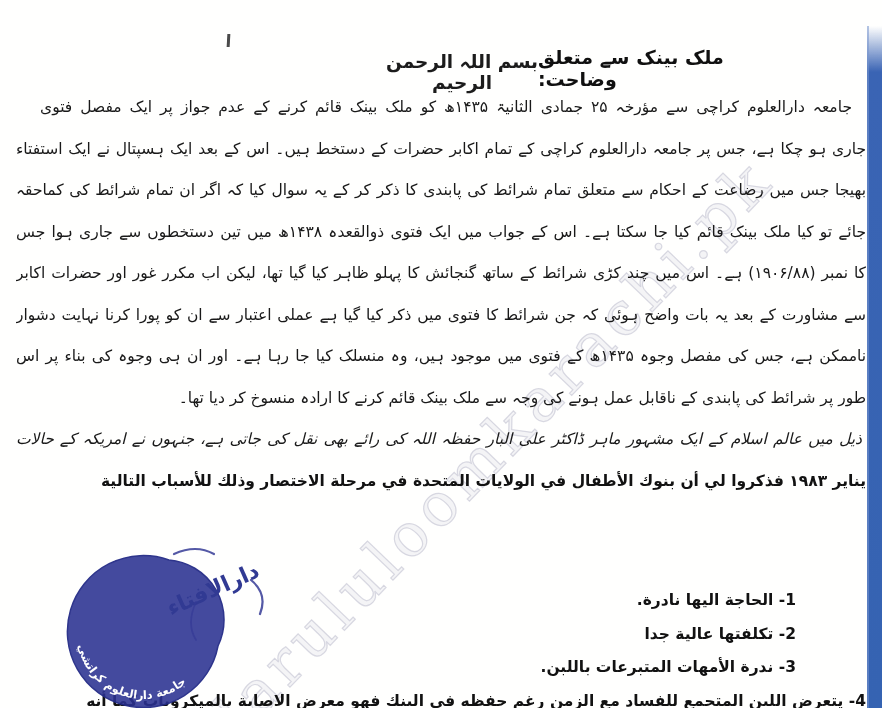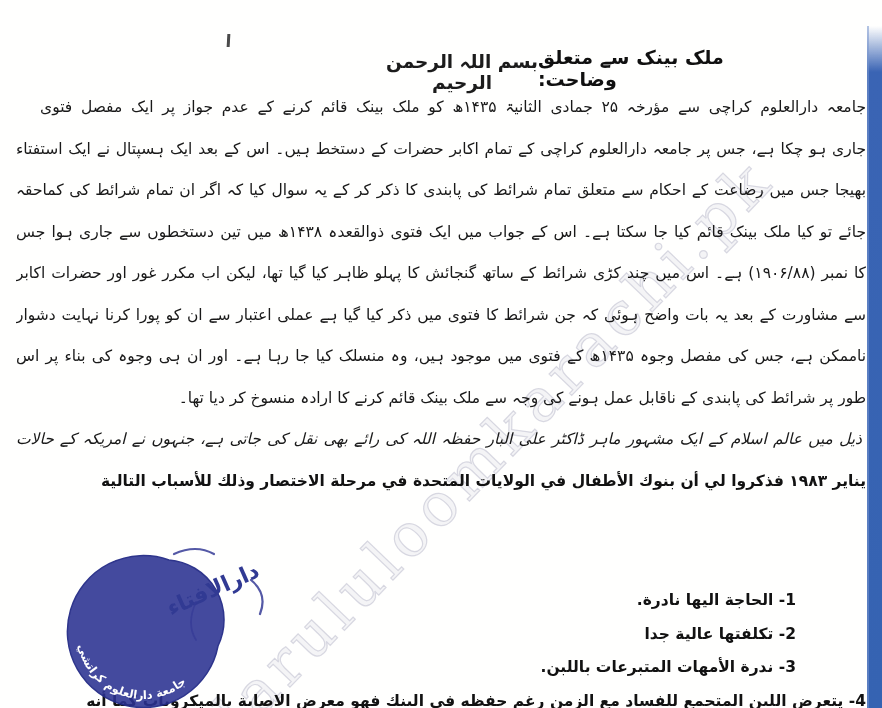--- a/index.html
+++ b/index.html
@@ -25,21 +25,21 @@
     position:absolute;top:46px;left:538px;width:202px;z-index:2;
     direction:rtl;text-align:left;font-size:19px;font-weight:bold;color:#101010;
   }
   
   .body-text{
     position:absolute;top:87px;left:16px;right:16px;z-index:2;
     direction:rtl;font-size:15.5px;color:#191919;
   }
   .ln{height:41.5px;line-height:41.5px;overflow:hidden;text-align:right;}
   .j{text-align:justify;text-align-last:justify;text-justify:inter-word;}
-  .ind1{margin-left:24px;}
+  .ind1{padding-right:14px;margin-left:24px;}
   .ind2{padding-right:4px;font-style:italic;}
   .ar{font-weight:bold;font-size:15.5px;color:#121212;}
   
   .num-list{
     position:absolute;top:584px;left:16px;right:16px;z-index:2;
     direction:rtl;font-weight:bold;font-size:15.5px;color:#121212;
   }
   .li{height:33.5px;line-height:33.5px;overflow:hidden;text-align:right;}
   .li-ind{padding-right:70px;}
   

